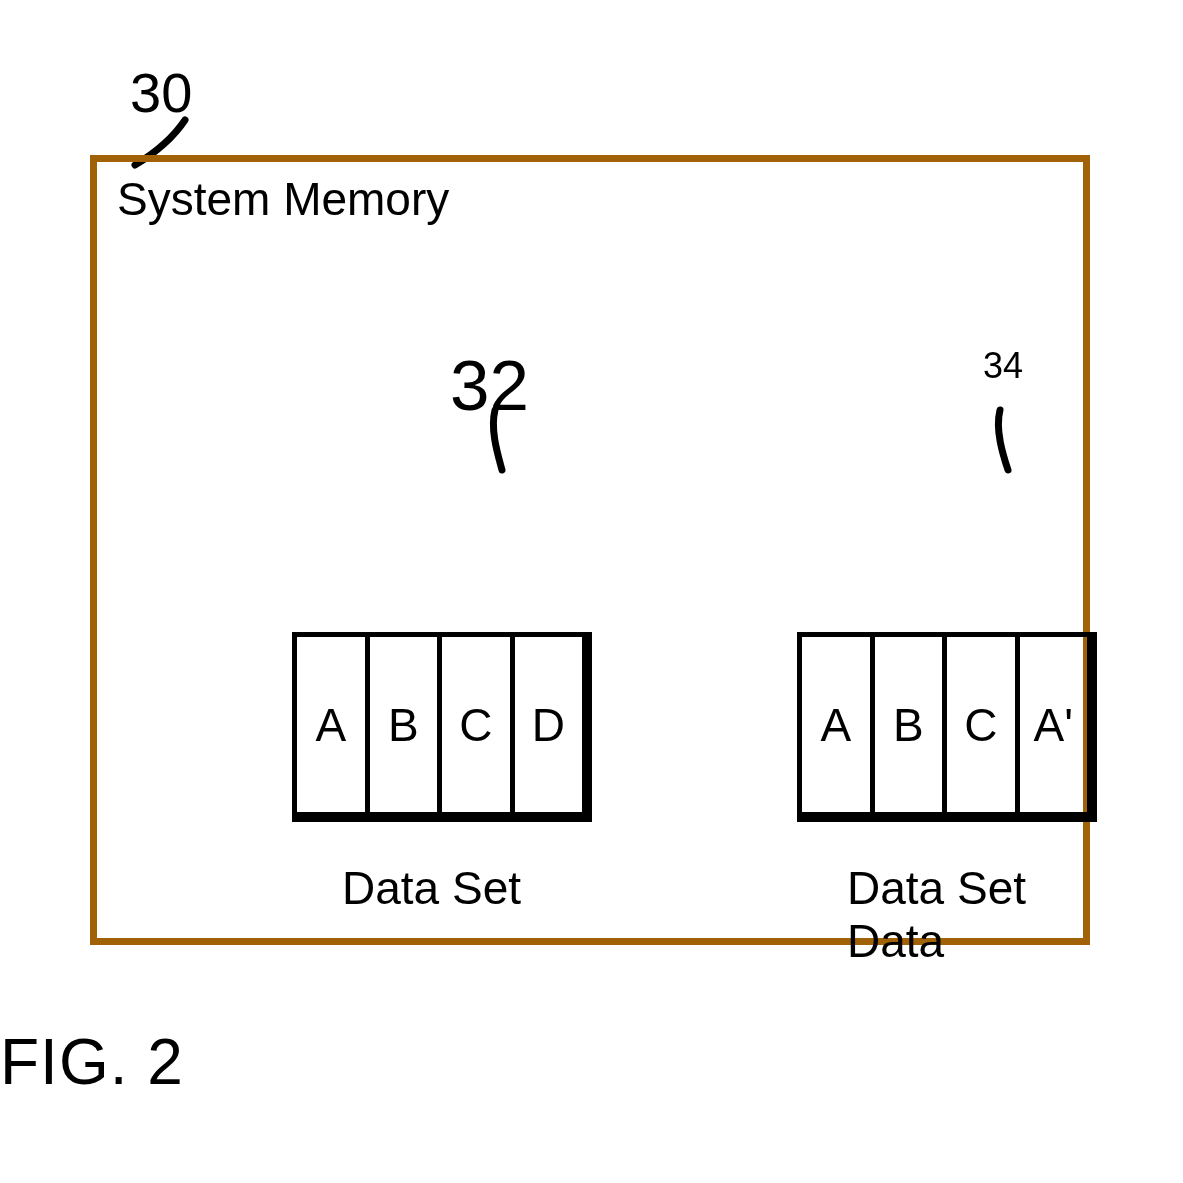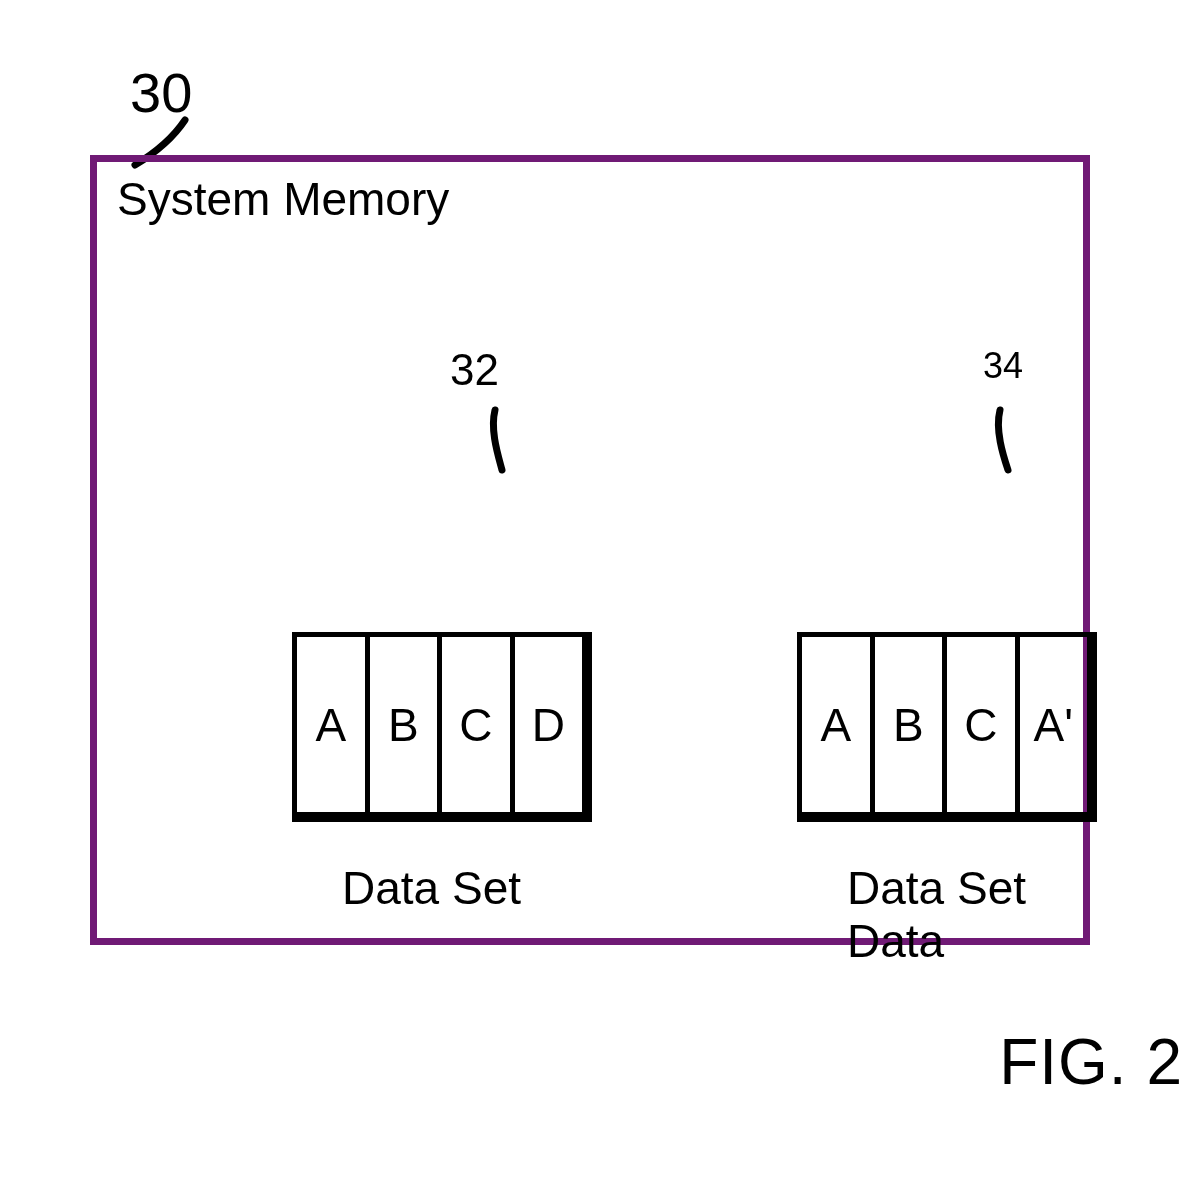--- a/index.html
+++ b/index.html
@@ -1,31 +1,31 @@
 <!DOCTYPE html>
 <html><head>
 <meta charset="utf-8">
 <style>
   html,body{margin:0;padding:0;width:1183px;height:1183px;background:#fff;font-family:Arial,Helvetica,sans-serif;color:#000}
   .stage{position:relative;width:1183px;height:1163px}
-  .outer-box{position:absolute;left:90px;top:155px;width:1000px;height:790px;border:7px solid #701a75;box-sizing:border-box}
+  .outer-box{position:absolute;left:90px;top:155px;width:1000px;height:790px;border:7px solid #a16207;box-sizing:border-box}
   .outer-title{position:absolute;left:20px;top:10px;font-size:46px}
   .ref30{position:absolute;left:130px;top:60px;font-size:56px}
-  .ref32{position:absolute;left:450px;top:345px;font-size:44px}
+  .ref32{position:absolute;left:450px;top:345px;font-size:71px}
   .ref34{position:absolute;left:983px;top:345px;font-size:36px}
   .dataset{position:absolute;top:470px;width:300px;height:190px;}
   .dataset.left{left:195px}
   .dataset.right{left:700px}
   .cells{display:flex;width:100%;height:100%;border:5px solid #000;border-right-width:10px;border-bottom-width:10px;box-sizing:border-box}
   .cell{flex:1;border-right:5px solid #000;display:flex;align-items:center;justify-content:center;font-size:46px}
   .cell:last-child{border-right:none}
   .ds-label{position:absolute;top:700px;font-size:46px;line-height:1.15}
   .ds-label.left{left:245px;width:220px}
   .ds-label.right{left:750px;width:220px}
-  .fig-caption{position:absolute;left:0;width:1183px;top:1025px;text-align:right;font-size:64px;letter-spacing:1px}
+  .fig-caption{position:absolute;left:0;width:1183px;top:1025px;text-align:left;font-size:64px;letter-spacing:1px}
   svg.leader{position:absolute;overflow:visible;pointer-events:none}
 </style>
 </head>
 <body>
 <div class="stage">
 
   <div class="ref30">30</div>
   <svg class="leader" style="left:0;top:0" width="1183" height="1183">
     <path d="M185 120 C 175 135, 160 150, 135 165" stroke="#000" stroke-width="7" fill="none" stroke-linecap="round"></path>
   </svg>

